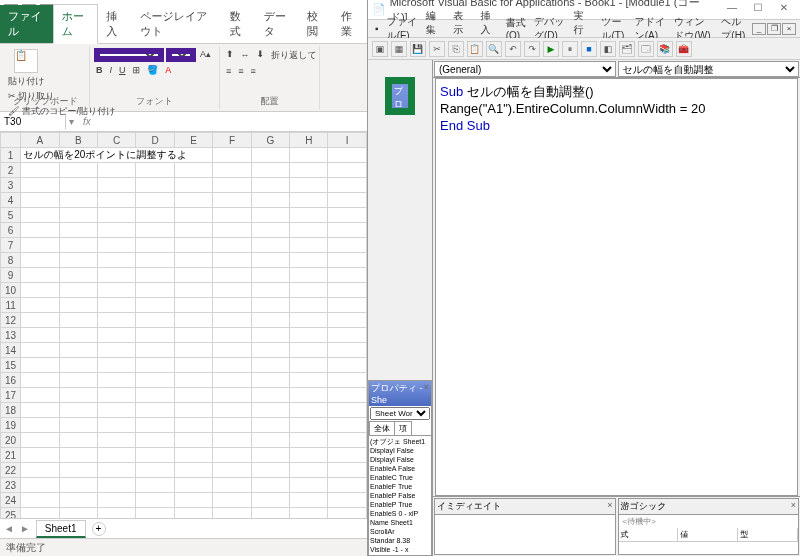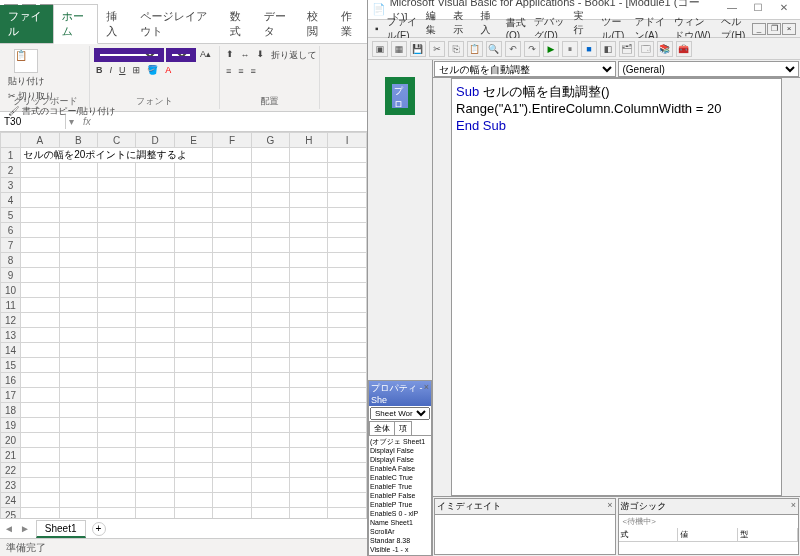--- a/index.html
+++ b/index.html
@@ -50,21 +50,21 @@
 .spacer1{flex:1;background:#f0f0f0}
 .prop{background:#fff;border:1px solid #999;font-size:8px}
 .prop .ptitle{background:linear-gradient(#7a96df,#4a6ac0);color:#fff;padding:1px 2px;font-size:9px;display:flex;justify-content:space-between}
 .prop .ptabs{display:flex;border-bottom:1px solid #999}
 .prop .ptab{padding:1px 4px;border:1px solid #999;border-bottom:none;background:#fff;font-size:8px;margin-right:-1px}
 .prop .plist{font-size:7px;line-height:9px;padding:1px}
 .prop .plist div{white-space:nowrap;overflow:hidden}
 .vright{flex:1;display:flex;flex-direction:column}
 .dd{height:18px;display:flex;background:#f0f0f0;border-bottom:1px solid #999}
 .dd select{flex:1;font-size:10px;border:1px solid #999;background:#fff;height:16px;margin:1px}
-.code{flex:1;background:#fff;border:1px solid #999;margin:0 18px;padding:4px;font-family:"MS Gothic",monospace;font-size:13px;line-height:17px;overflow:auto}
+.code{flex:1;background:#fff;border:1px solid #999;margin:0 2px;padding:4px;font-family:"MS Gothic",monospace;font-size:13px;line-height:17px;overflow:auto}
 .code .kw{color:#0000c0}
 .bottom{height:60px;display:flex;border-top:1px solid #999}
 .imm,.loc{flex:1;background:#fff;border:1px solid #999;margin:1px;font-size:9px;display:flex;flex-direction:column}
 .imm .ptitle,.loc .ptitle{background:#f0f0f0;padding:1px 2px;border-bottom:1px solid #999;display:flex;justify-content:space-between}
 .loc .cols{display:flex;border-bottom:1px solid #ccc;font-size:8px}
 .loc .cols div{flex:1;padding:1px 2px;border-right:1px solid #ccc}
 .loc .ready{font-size:8px;color:#888;padding:1px 4px}
 .xbtn{cursor:pointer;color:#666}
 </style>
 </head>
@@ -549,22 +549,22 @@
             <div>EnableS 0 - xlP</div>
             <div>Name   Sheet1</div>
             <div>ScrollAr</div>
             <div>Standar 8.38</div>
             <div>Visible -1 - x</div>
           </div>
       </div>
     </div>
     <div class="vright">
       <div class="dd">
+        <select><option>(General)</option></select>
         <select><option>セルの幅を自動調整</option></select>
-        <select><option>(General)</option></select>
       </div>
       <div class="code">
         <div><span class="kw">Sub</span><span> セルの幅を自動調整()</span></div>
         <div>Range("A1").EntireColumn.ColumnWidth = 20</div>
         <div class="kw">End Sub</div>
       </div>
       <div class="bottom">
         <div class="imm">
           <div class="ptitle">
               <span>イミディエイト</span>

